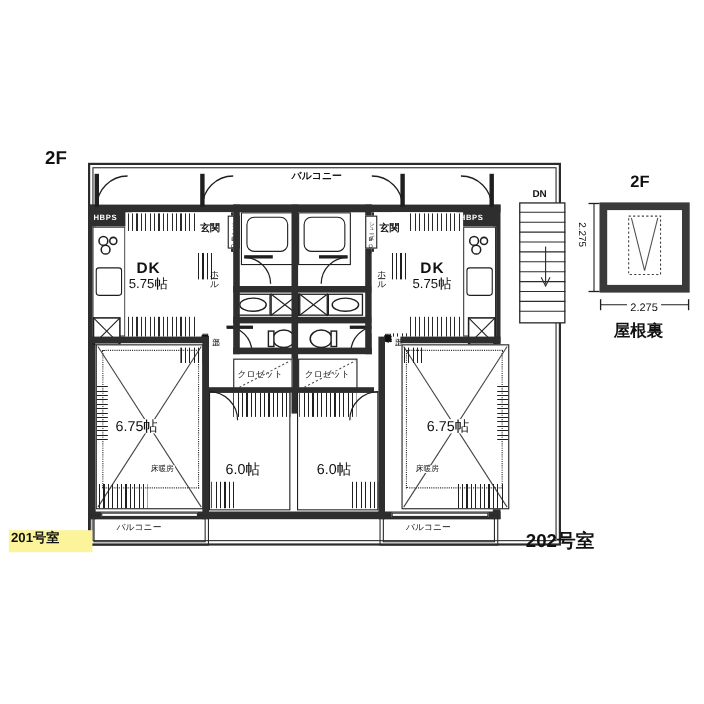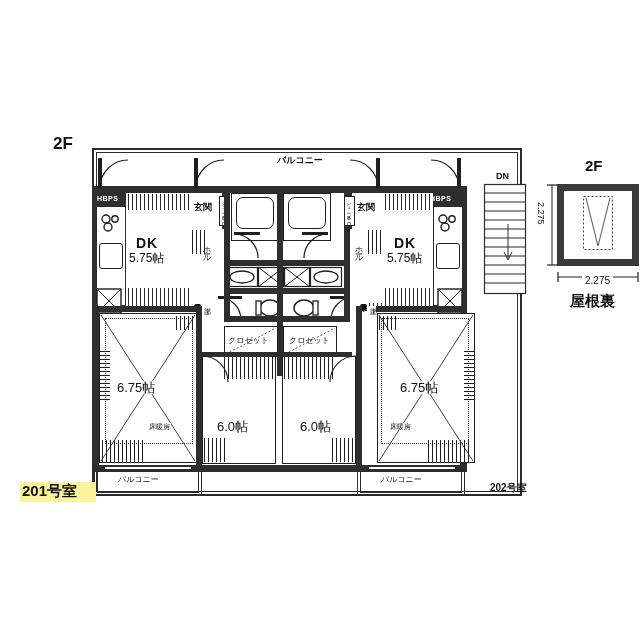--- a/index.html
+++ b/index.html
@@ -1,21 +1,21 @@
 <!DOCTYPE html>
 <html><head>
 <meta charset="utf-8">
 <style>
   html,body{margin:0;padding:0;}
   body{
     width:640px;height:640px;background:#ffffff;
     font-family:"Liberation Sans","DejaVu Sans",sans-serif;
     overflow:hidden;position:relative;
   }
-  #stage{position:absolute;left:12px;top:0;width:588px;height:640px;}
+  #stage{position:absolute;left:0;top:0;width:588px;height:640px;}
   .abs{position:absolute;box-sizing:border-box;}
   .ttl{font-weight:bold;color:#1a1a1a;}
 
   
   .thin{border:1px solid #2b2b2b;}
   .wall{background:#2e2e2e;}
 
   
   .vert{writing-mode:vertical-rl;text-orientation:upright;letter-spacing:0px;}
 
@@ -334,22 +334,22 @@
         <path d="M0,0 A26,26 0 0 1 26,26" fill="none" stroke="#1f1f1f" stroke-width="1.1"></path>
       </svg>
   </div>
   <div class="abs" style="left:318px;top:356px;width:26px;height:26px;">
     <svg width="26" height="26" viewBox="0 0 26 26">
         <path d="M26,0 A26,26 0 0 0 0,26" fill="none" stroke="#1f1f1f" stroke-width="1.1"></path>
       </svg>
   </div>
 
   <div class="abs" style="left:8px;top:482px;width:76px;height:20px;background:#fbf49a;"></div>
-  <div class="abs lbl ttl" style="left:10px;top:483px;font-size:15px;">201号室</div>
-  <div class="abs lbl ttl" style="left:478px;top:483px;font-size:10px;">202号室</div>
+  <div class="abs lbl ttl" style="left:10px;top:483px;font-size:12px;">201号室</div>
+  <div class="abs lbl ttl" style="left:478px;top:483px;font-size:17px;">202号室</div>
 
   <div class="abs lbl ttl" style="left:573px;top:158px;font-size:15px;">2F</div>
 
   <div class="abs" style="left:545px;top:184px;width:82px;height:82px;background:#3a3a3a;"></div>
   <div class="abs" style="left:552px;top:191px;width:68px;height:68px;background:#fff;"></div>
   <div class="abs" style="left:571px;top:196px;width:30px;height:54px;">
     <svg width="30" height="54" viewBox="0 0 30 54">
       <rect x="0.5" y="0.5" width="29" height="53" fill="none" stroke="#444" stroke-width="1" stroke-dasharray="2 2"></rect>
       <path d="M3,2 L15,50 L27,2" fill="none" stroke="#555" stroke-width="1"></path>
     </svg>

